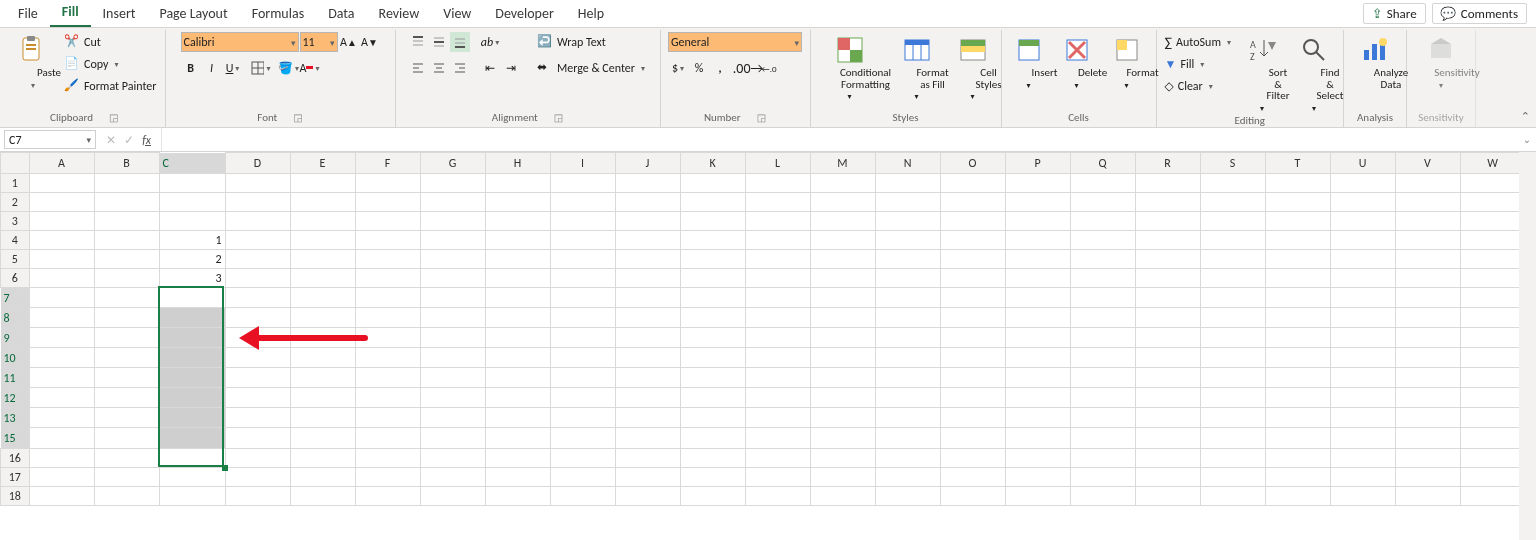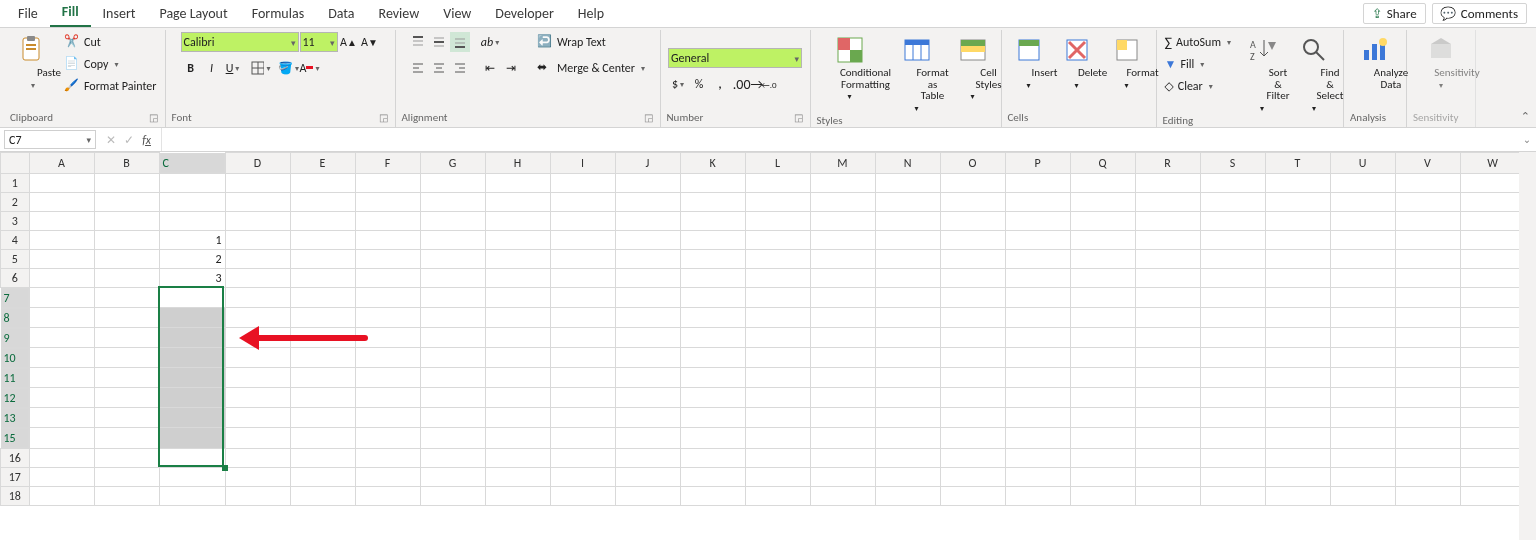--- a/index.html
+++ b/index.html
@@ -8,30 +8,30 @@
   .tabs { height:28px; background:#fff; border-bottom:1px solid #d4d4d4; display:flex; align-items:flex-end; padding:0 6px; }
   .tab { padding:4px 12px 5px; font-size:14px; color:#3a3a3a; cursor:pointer; }
   .tab.active { color:#217346; border-bottom:2px solid #217346; font-weight:600; }
   .tab-spacer { flex:1; }
   .share-btn,.comments-btn { border:1px solid #d4d4d4; padding:2px 8px; margin:0 3px 3px; border-radius:2px; display:flex; align-items:center; gap:4px; font-size:13px; background:#fff; cursor:pointer; }
   .share-btn .ic{color:#217346;} .comments-btn .ic{color:#7719aa;}
   
   .ribbon { height:100px; background:#f3f2f1; border-bottom:1px solid #d4d4d4; display:flex; padding:2px 0 0 4px; position:relative;}
   .group { border-right:1px solid #d4d4d4; padding:2px 6px 0; display:flex; flex-direction:column; justify-content:space-between; align-items:center; }
   .group-body{ display:flex; gap:6px; align-items:flex-start; }
-  .group-label { font-size:11px; color:#666; text-align:center; padding:1px 0 3px; width:100%; display:flex; justify-content:space-between; gap:16px;}
+  .group-label { font-size:11px; color:#666; text-align:center; padding:1px 0 3px; width:100%; display:flex; justify-content:center; gap:16px;}
   .dlaunch{ font-size:10px; color:#888;}
   .vcol { display:flex; flex-direction:column; gap:2px; }
   .big-btn { display:flex; flex-direction:column; align-items:center; justify-content:flex-start; width:46px; padding:2px 2px 0; cursor:pointer; gap:1px;}
   .big-btn .lab{font-size:11px; text-align:center; line-height:1.05;padding-left:32px;}
   .ic32{width:32px;height:32px;}
   .mini { display:flex; align-items:center; gap:4px; font-size:12px; padding:0 2px; height:20px; cursor:pointer;}
   .mini svg,.mini .glyph{width:16px;height:16px;}
   .dd::after{content:"▾"; font-size:8px; color:#666; margin-left:2px;}
-  .sel { background:#bef264; border:1px solid #b5b5b5; height:20px; font-size:12px; padding:0 2px; display:flex; align-items:center; justify-content:space-between;}
+  .sel { background:#fdba74; border:1px solid #b5b5b5; height:20px; font-size:12px; padding:0 2px; display:flex; align-items:center; justify-content:space-between;}
   .sel .arrow{font-size:9px;color:#666;}
   .font-name{width:118px;} .font-size{width:38px;}
   .btnrow{display:flex; gap:1px;}
   .sq{width:20px;height:20px;display:flex;align-items:center;justify-content:center;cursor:pointer;}
   .sq.sel-active{background:#d0e7d6;}
   .num-fmt{width:134px;}
   .ribbon-collapse{position:absolute; right:6px; bottom:4px; font-size:11px; color:#666; cursor:pointer;}
   
   .uline{display:block;width:14px;height:3px;margin-top:-2px;}
   
@@ -243,21 +243,21 @@
           </div>
       </div>
     </div>
     <div class="group-label">
         <span>Alignment</span>
         <span class="dlaunch">◲</span>
       </div>
   </div>
 
   <div class="group" style="min-width:150px;">
-    <div class="vcol" style="gap:6px;margin-top:16px;">
+    <div class="vcol" style="gap:6px;">
       <div class="sel num-fmt">
           <span>General</span>
           <span class="arrow">▾</span>
         </div>
       <div class="btnrow">
         <div class="sq dd">$</div>
         <div class="sq">%</div>
         <div class="sq">
             <b>,</b>
           </div>
@@ -283,21 +283,21 @@
         <span class="lab">Conditional Formatting</span>
           <span style="font-size:8px;">▾</span>
       </div>
       <div class="big-btn" style="width:56px;">
         <svg class="ic32" viewBox="0 0 32 32">
             <rect x="4" y="6" width="24" height="20" fill="#fff" stroke="#3c78d8"></rect>
             <rect x="4" y="6" width="24" height="5" fill="#3c78d8"></rect>
             <line x1="12" y1="6" x2="12" y2="26" stroke="#3c78d8"></line>
             <line x1="20" y1="6" x2="20" y2="26" stroke="#3c78d8"></line>
           </svg>
-        <span class="lab">Format as Table</span>
+        <span class="lab">Format as Fill</span>
           <span style="font-size:8px;">▾</span>
       </div>
       <div class="big-btn" style="width:44px;">
         <svg class="ic32" viewBox="0 0 32 32">
             <rect x="4" y="6" width="24" height="20" fill="#fff" stroke="#888"></rect>
             <rect x="4" y="6" width="24" height="6" fill="#6aa84f"></rect>
             <rect x="4" y="12" width="24" height="6" fill="#ffd966"></rect>
           </svg>
         <span class="lab">Cell Styles</span>
           <span style="font-size:8px;">▾</span>

